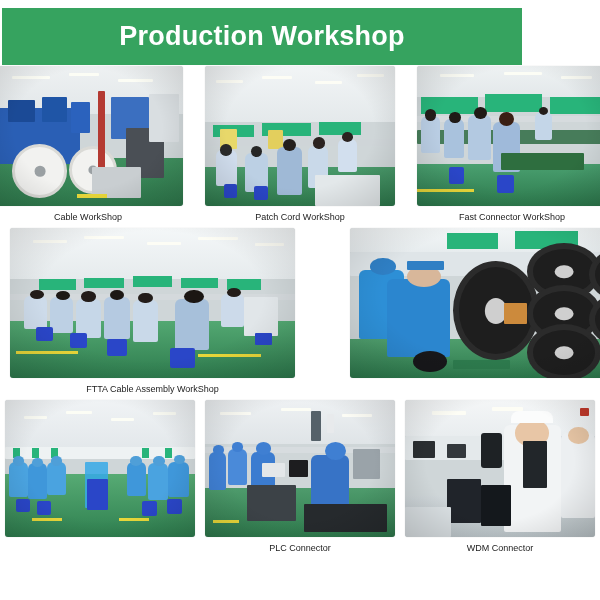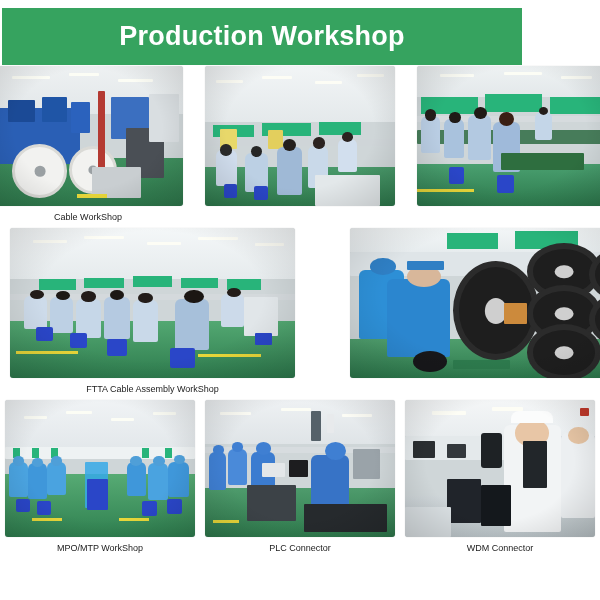--- a/index.html
+++ b/index.html
@@ -131,20 +131,21 @@
             <div class="person" style="left:54%;top:57%;width:11%;height:30%;background:#c9d9e9;"></div>
             <div class="head" style="left:57%;top:51%;width:6%;height:8%;background:#2b2320;"></div>
             <div class="person" style="left:70%;top:52%;width:10%;height:24%;background:#d2dfee;"></div>
             <div class="head" style="left:72%;top:47%;width:6%;height:7%;background:#2b2320;"></div>
             <div class="stool" style="left:10%;top:84%;width:7%;height:10%;"></div>
             <div class="stool" style="left:26%;top:86%;width:7%;height:10%;"></div>
             <div class="box" style="left:58%;top:78%;width:34%;height:22%;background:#e3e8ea;"></div>
             <div class="vignette"></div>
           </div>
         </div>
+        <div class="caption">Patch Cord WorkShop</div>
       </div>
 
       <div class="cell">
         <div class="photo">
           <div class="scene">
             <div class="ceiling" style="height:22%;background:linear-gradient(#eef2f3,#e3e8ea);"></div>
             <div class="lamp" style="left:12%;top:6%;width:18%;height:3px;"></div>
             <div class="lamp" style="left:46%;top:4%;width:20%;height:3px;"></div>
             <div class="lamp" style="left:76%;top:7%;width:16%;height:3px;"></div>
             <div class="floor" style="height:30%;background:linear-gradient(#4aa070,#2d7a4d);"></div>
@@ -163,20 +164,21 @@
             <div class="head" style="left:43%;top:33%;width:8%;height:10%;background:#3a1f14;"></div>
             <div class="person" style="left:62%;top:33%;width:9%;height:20%;background:#c4d6e8;"></div>
             <div class="head" style="left:64%;top:29%;width:5%;height:6%;background:#241d1a;"></div>
             <div class="box" style="left:44%;top:62%;width:44%;height:12%;background:#2e6e3f;"></div>
             <div class="stool" style="left:17%;top:72%;width:8%;height:12%;"></div>
             <div class="stool" style="left:42%;top:78%;width:9%;height:13%;"></div>
             <div class="stripe" style="left:0;bottom:10%;width:30%;height:3px;"></div>
             <div class="vignette"></div>
           </div>
         </div>
+        <div class="caption">Fast Connector WorkShop</div>
       </div>
     </div>
 
     <div class="row r2">
 
       <div class="cell">
         <div class="photo">
           <div class="scene">
             <div class="ceiling" style="height:34%;background:linear-gradient(#f4f7f8,#e6ebed);"></div>
             <div class="lamp" style="left:8%;top:8%;width:12%;height:3px;"></div>
@@ -280,21 +282,20 @@
             <div class="box" style="left:43%;top:58%;width:11%;height:22%;background:#2a46c8;"></div>
             <div class="stool" style="left:6%;top:72%;width:7%;height:10%;"></div>
             <div class="stool" style="left:17%;top:74%;width:7%;height:10%;"></div>
             <div class="stool" style="left:72%;top:74%;width:8%;height:11%;"></div>
             <div class="stool" style="left:85%;top:72%;width:8%;height:11%;"></div>
             <div class="stripe" style="left:14%;bottom:12%;width:16%;height:3px;"></div>
             <div class="stripe" style="left:60%;bottom:12%;width:16%;height:3px;"></div>
             <div class="vignette"></div>
           </div>
         </div>
-        <div class="caption">MPO/MTP WorkShop</div>
       </div>
 
       <div class="cell">
         <div class="photo">
           <div class="scene">
             <div class="ceiling" style="height:32%;background:linear-gradient(#eef1f3,#dfe4e7);"></div>
             <div class="lamp" style="left:8%;top:9%;width:16%;height:3px;"></div>
             <div class="lamp" style="left:40%;top:6%;width:16%;height:3px;"></div>
             <div class="lamp" style="left:72%;top:10%;width:16%;height:3px;"></div>
             <div class="floor" style="height:36%;background:linear-gradient(#4e9b6c,#2f7a4d);"></div>

